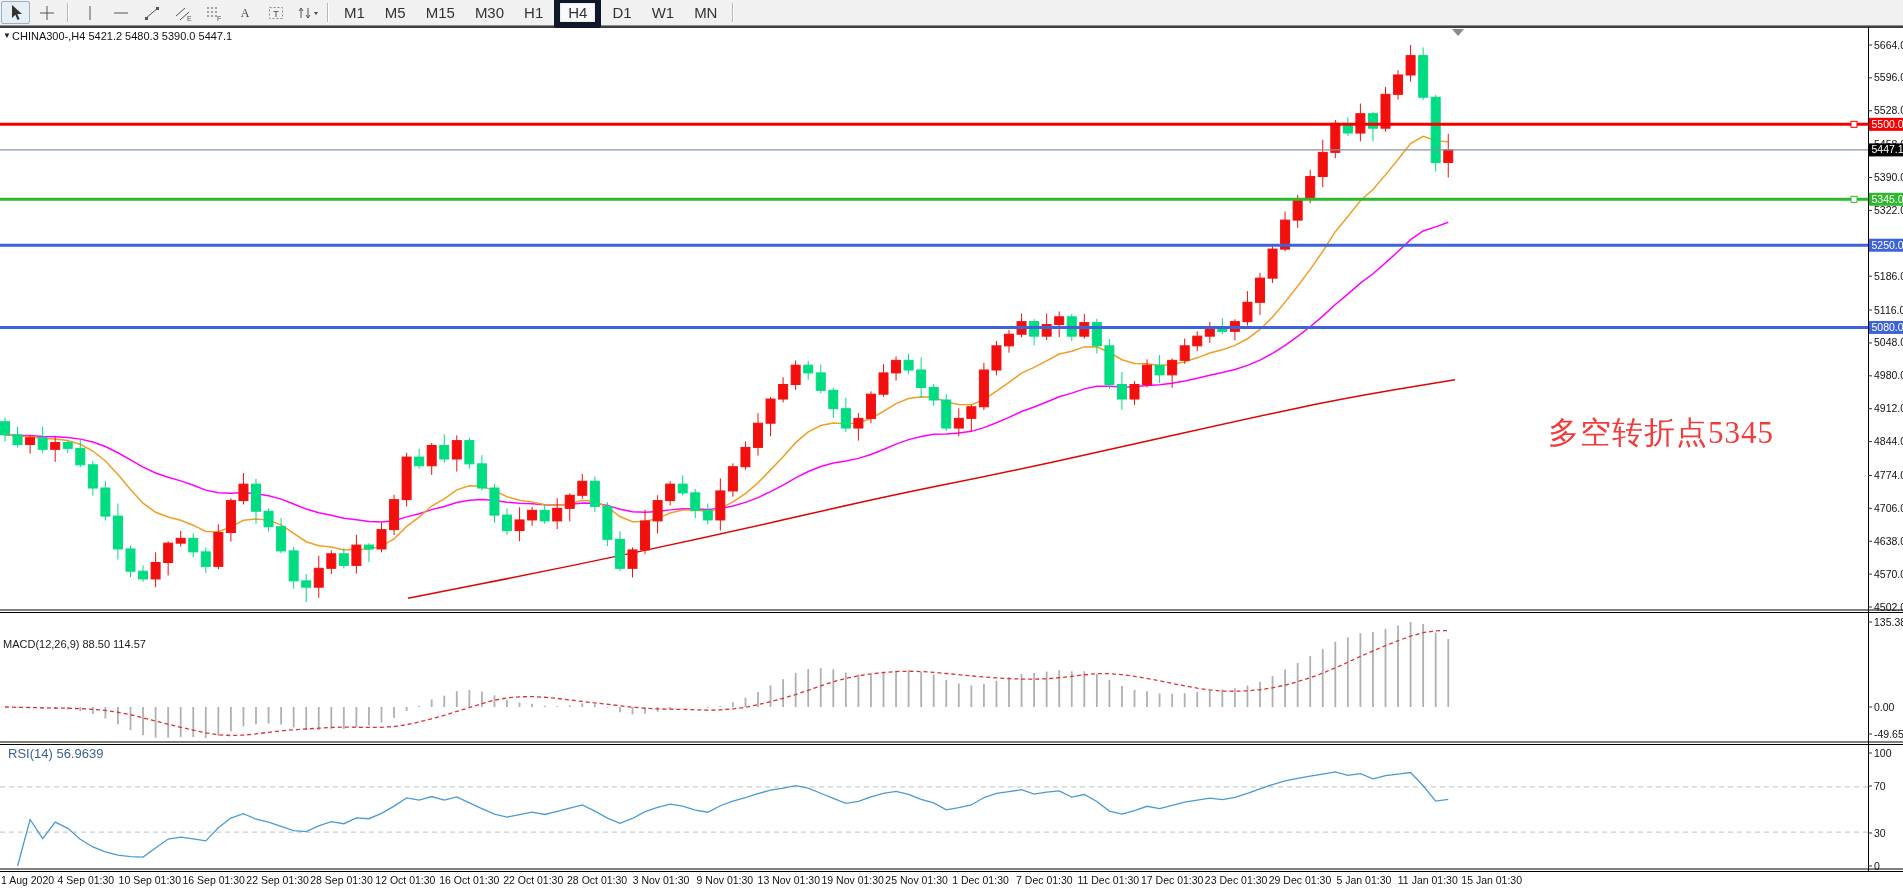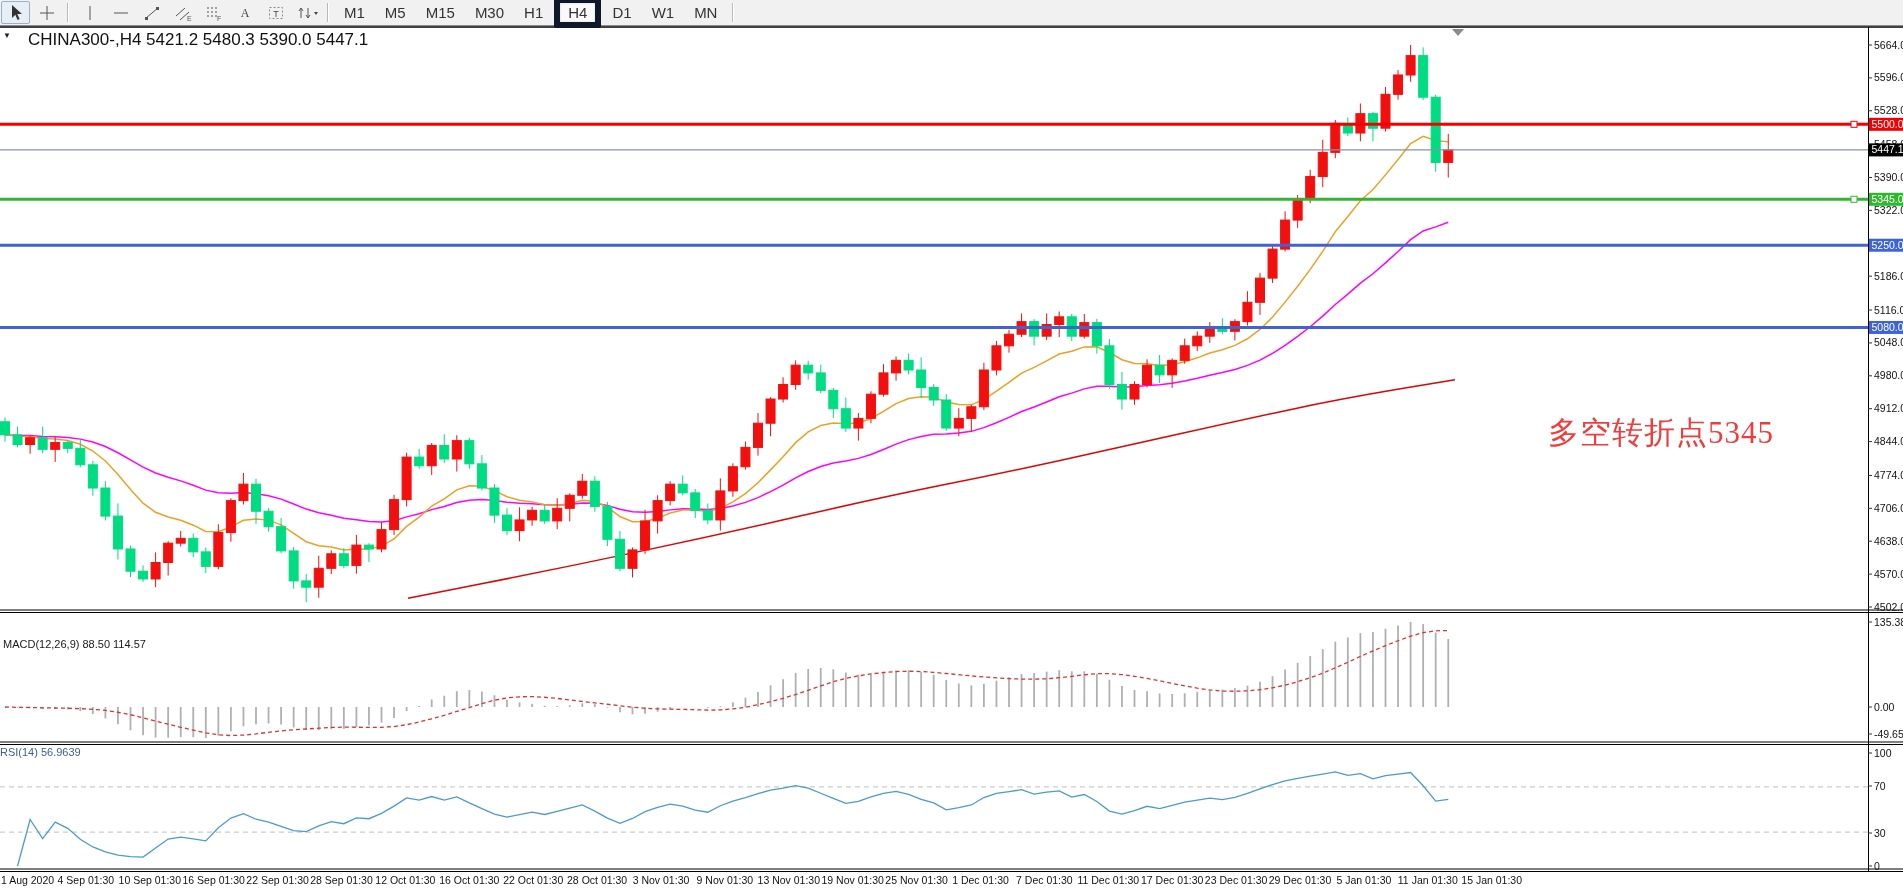--- a/index.html
+++ b/index.html
@@ -11,24 +11,24 @@
   .tbtn{width:27px;height:21px;margin:0 1px;display:flex;align-items:center;justify-content:center;
         border:1px solid transparent;border-radius:2px;color:#333;}
   .tbtn.pressed{border:1px solid #9ab0c6;background:#e6eef6;}
   .tbtn svg{display:block;}
   .tsep{width:1px;height:19px;background:#b9b9b9;margin:0 5px;border-right:1px solid #fff;}
   .tfbtn{height:19px;line-height:19px;padding:0 8px;font-size:15px;color:#333;margin:11px 1px;
          border:1px solid transparent;border-radius:2px;text-align:center;}
   .tfbtn.active{border:6px solid #0f172a;background:#fafafa;box-shadow:inset 0 0 2px #ccc;}
   
   .overlay{position:absolute;z-index:2;white-space:nowrap;}
-  #chart-title{left:28px;top:30px;font-size:17px;color:#111;}
+  #chart-title{left:12px;top:30px;font-size:11px;color:#111;}
   #symbol-caret{left:3px;top:31px;font-size:8px;color:#222;}
   #macd-label{left:3px;top:614px;font-size:11px;color:#1a1a1a;margin-top:24px;}
-  #rsi-label{left:0;top:746px;font-size:11px;color:#3c5f96;}
+  #rsi-label{left:8px;top:746px;font-size:13px;color:#3c5f96;}
   #annotation{left:1548px;top:412px;font-size:31px;color:#f43b3b;letter-spacing:1px;
               font-family:Liberation Serif, serif;}
   #chart-svg{position:absolute;left:0;top:0;z-index:1;}
 </style>
 </head>
 <body>
 
 <div id="toolbar">
     <div class="tbtn pressed">
       <svg width="18" height="18">

